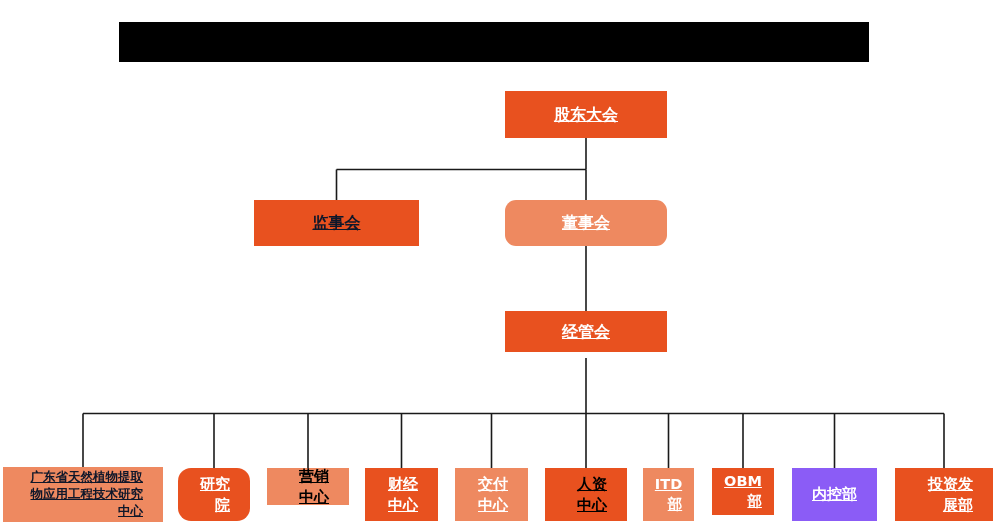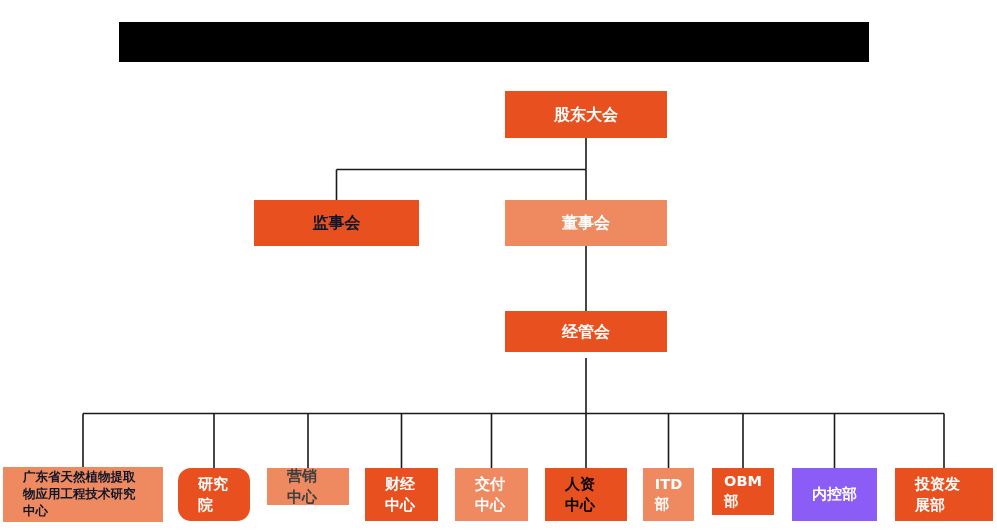--- a/index.html
+++ b/index.html
@@ -26,26 +26,27 @@
     position: absolute;
     left: 0;
     top: 0;
     pointer-events: none;
   }
   .org-node {
     position: absolute;
     display: flex;
     align-items: center;
     justify-content: center;
-    text-align: left;
+    text-align: right;
     color: #ffffff;
     font-weight: bold;
     line-height: 1.35;
     box-sizing: border-box;
     padding: 2px 20px;
+    text-decoration: underline;
   }
 </style>
 </head>
 <body>
 
 <div class="stage">
   <div class="redacted-bar" style="background: rgb(0, 0, 0);"></div>
   <svg class="connector-svg" width="997" height="532" viewBox="0 0 997 532">
       <line x1="586" y1="138" x2="586" y2="169.5" stroke="#1a1a1a" stroke-width="1.6"></line>
       <line x1="336.5" y1="169.5" x2="586" y2="169.5" stroke="#1a1a1a" stroke-width="1.6"></line>
@@ -61,25 +62,25 @@
       <line x1="491.5" y1="413.5" x2="491.5" y2="468" stroke="#1a1a1a" stroke-width="1.6"></line>
       <line x1="586" y1="413.5" x2="586" y2="468" stroke="#1a1a1a" stroke-width="1.6"></line>
       <line x1="668.5" y1="413.5" x2="668.5" y2="468" stroke="#1a1a1a" stroke-width="1.6"></line>
       <line x1="743" y1="413.5" x2="743" y2="468" stroke="#1a1a1a" stroke-width="1.6"></line>
       <line x1="834.5" y1="413.5" x2="834.5" y2="468" stroke="#1a1a1a" stroke-width="1.6"></line>
       <line x1="944" y1="413.5" x2="944" y2="468" stroke="#1a1a1a" stroke-width="1.6"></line>
     </svg>
   <div>
       <div class="org-node" style="left: 505px; top: 91px; width: 162px; height: 47px; font-size: 16px; background: rgb(232, 81, 31); color: rgb(255, 255, 255);">股东大会</div>
       <div class="org-node" style="left: 254px; top: 200px; width: 165px; height: 46px; font-size: 16px; background: rgb(232, 81, 31); color: #0f172a;">监事会</div>
-      <div class="org-node" style="left: 505px; top: 200px; width: 162px; height: 46px; font-size: 16px; background: rgb(238, 137, 96); color: rgb(255, 255, 255);">董事会</div>
+      <div class="org-node" style="left: 505px; top: 200px; width: 162px; height: 46px; font-size: 16px; background: rgb(238, 137, 96); color: rgb(255, 255, 255); border-radius: 11px;">董事会</div>
       <div class="org-node" style="left: 505px; top: 311px; width: 162px; height: 41px; font-size: 16px; background: rgb(232, 81, 31); color: #ffffff;">经管会</div>
       <div class="org-node" style="left: 3px; top: 467px; width: 160px; height: 55px; font-size: 12.5px; background: rgb(238, 137, 96); color: #0f172a;">广东省天然植物提取物应用工程技术研究中心</div>
       <div class="org-node" style="left: 178px; top: 468px; width: 72px; height: 53px; font-size: 15px; background: rgb(232, 81, 31); color: rgb(255, 255, 255); border-radius: 13px;">研究院</div>
-      <div class="org-node" style="left: 267px; top: 468px; width: 82px; height: 37px; font-size: 15px; background: rgb(238, 137, 96); color: #404040;">营销中心</div>
+      <div class="org-node" style="left: 267px; top: 468px; width: 82px; height: 37px; font-size: 15px; background: rgb(238, 137, 96); color: #000000;">营销中心</div>
       <div class="org-node" style="left: 365px; top: 468px; width: 73px; height: 53px; font-size: 15px; background: rgb(232, 81, 31); color: rgb(255, 255, 255);">财经中心</div>
       <div class="org-node" style="left: 455px; top: 468px; width: 73px; height: 53px; font-size: 15px; background: rgb(238, 137, 96); color: rgb(255, 255, 255);">交付中心</div>
       <div class="org-node" style="left: 545px; top: 468px; width: 82px; height: 53px; font-size: 15px; background: rgb(232, 81, 31); color: #000000;">人资中心</div>
       <div class="org-node" style="left: 643px; top: 468px; width: 51px; height: 53px; font-size: 14.5px; background: rgb(238, 137, 96); color: rgb(255, 255, 255);">ITD部</div>
       <div class="org-node" style="left: 712px; top: 468px; width: 62px; height: 47px; font-size: 14.5px; background: rgb(232, 81, 31); color: rgb(255, 255, 255);">OBM部</div>
       <div class="org-node" style="left: 792px; top: 468px; width: 85px; height: 53px; font-size: 15px; background: #8b5cf6; color: rgb(255, 255, 255);">内控部</div>
       <div class="org-node" style="left: 895px; top: 468px; width: 98px; height: 53px; font-size: 15px; background: rgb(232, 81, 31); color: #ffffff;">投资发展部</div>
     </div>
 </div>
 

